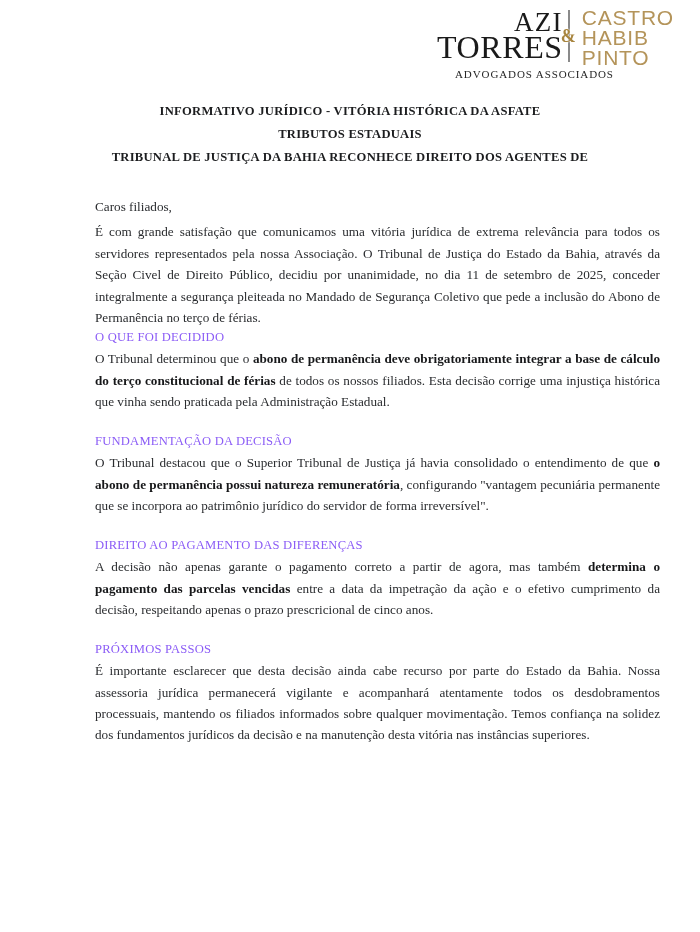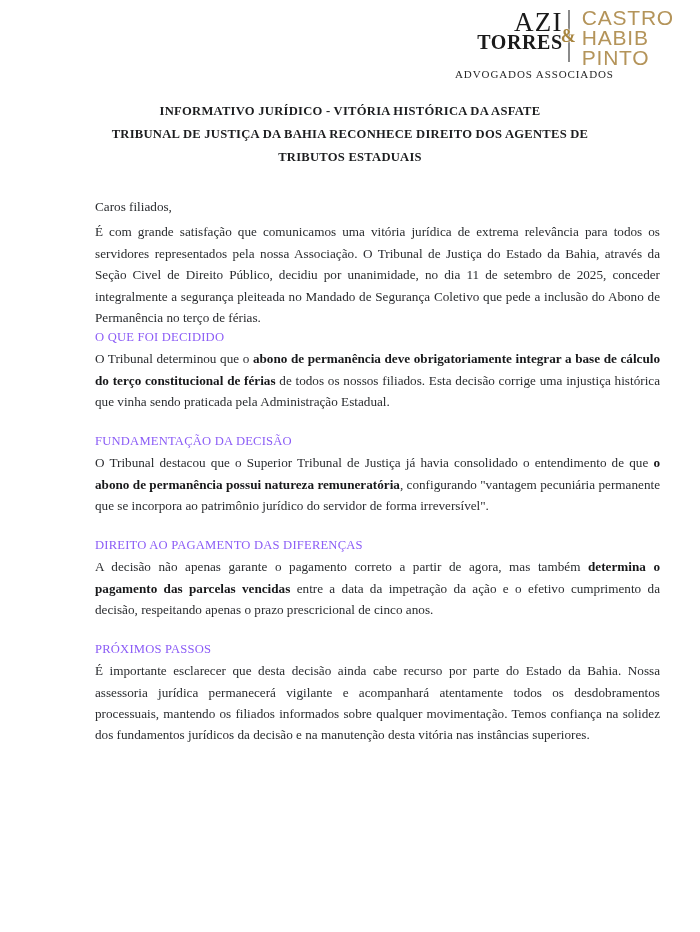--- a/index.html
+++ b/index.html
@@ -47,23 +47,23 @@
     padding-top: 4px;
   }
   .logo-left .l1 {
     display: block;
     font-size: 27px;
     letter-spacing: 1.2px;
     font-weight: 400;
   }
   .logo-left .l2 {
     display: block;
-    font-size: 20px;
+    font-size: 32px;
     letter-spacing: 0.6px;
-    font-weight: 700;
+    font-weight: 400;
     margin-top: -2px;
   }
   .logo-amp-wrap {
     position: relative;
     width: 14px;
     align-self: stretch;
   }
   .logo-divider {
     position: absolute;
     left: 5px;
@@ -189,22 +189,22 @@
         <span>HABIB</span>
         <span>PINTO</span>
       </div>
 
     </div>
     <div class="logo-sub">ADVOGADOS ASSOCIADOS</div>
   </div>
 
   <div class="doc-title">
     <span class="tline">INFORMATIVO JURÍDICO - VITÓRIA HISTÓRICA DA ASFATE</span>
+    <span class="tline">TRIBUTOS ESTADUAIS</span>
     <span class="tline">TRIBUNAL DE JUSTIÇA DA BAHIA RECONHECE DIREITO DOS AGENTES DE</span>
-    <span class="tline">TRIBUTOS ESTADUAIS</span>
   </div>
 
   <div class="body-area">
 
     <p class="para salutation">Caros filiados,</p>
 
     <p class="para gap-para">É com grande satisfação que comunicamos uma vitória jurídica de extrema relevância para todos os servidores representados pela nossa Associação. O Tribunal de Justiça do Estado da Bahia, através da Seção Civel de Direito Público, decidiu por unanimidade, no dia 11 de setembro de 2025, conceder integralmente a segurança pleiteada no Mandado de Segurança Coletivo que pede a inclusão do Abono de Permanência no terço de férias.</p>
 
     <div id="sections-host">
         <div class="section">

